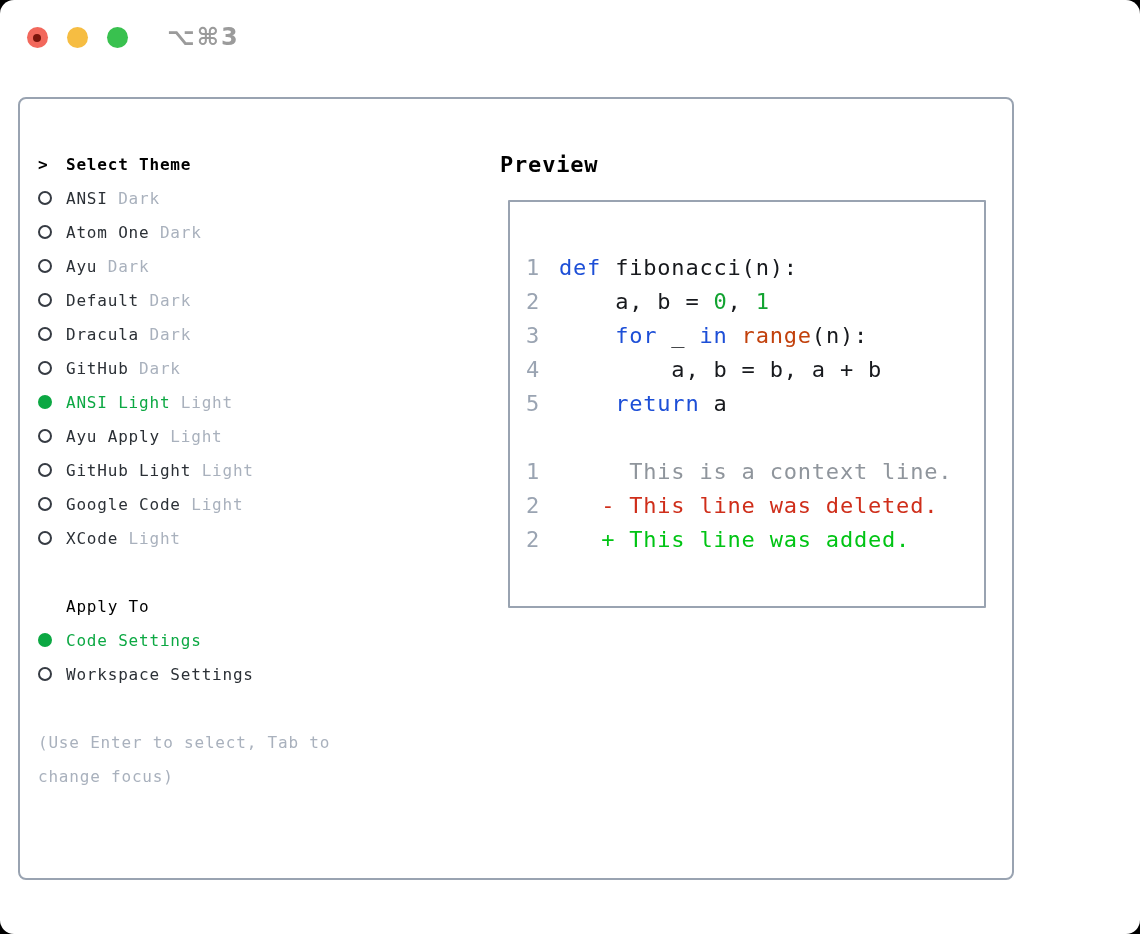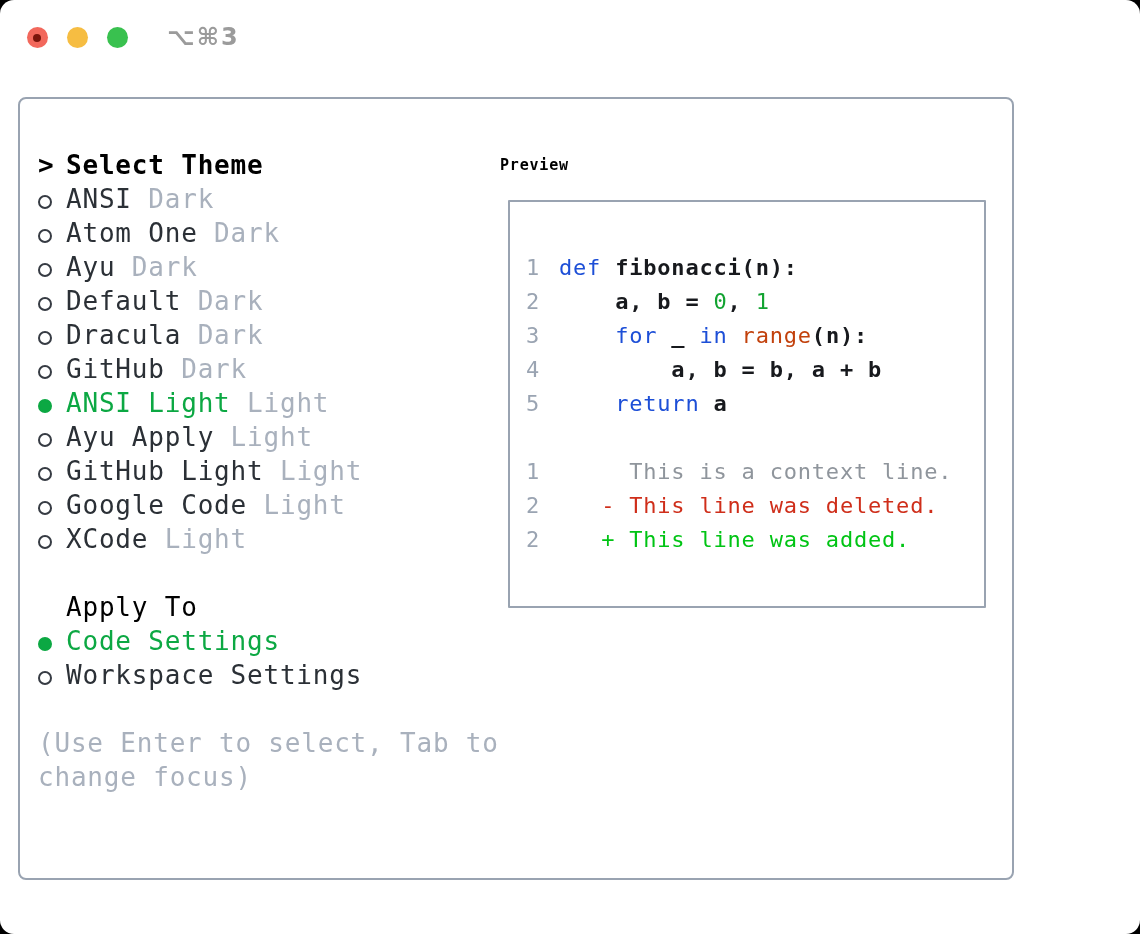--- a/index.html
+++ b/index.html
@@ -32,21 +32,21 @@
     font-size: 24px; font-weight: bold; color: #9b9b9b; letter-spacing: 2px;
   }
   
   .panel {
     position: absolute; left: 18px; top: 97px; width: 996px; height: 783px;
     border: 2px solid #99a3b1; border-radius: 8px; background: #fff;
   }
   
   .left-col {
     position: absolute; left: 38px; top: 148px; width: 450px;
-    font-size: 26px; letter-spacing: 0.8px; color: #2b3036;
+    font-size: 16px; letter-spacing: 0.8px; color: #2b3036;
   }
   .row { height: 34px; line-height: 34px; white-space: pre; }
   .marker {
     display: inline-block; width: 28px; vertical-align: baseline;
   }
   .ring, .dot-fill {
     display: inline-block; width: 14px; height: 14px; border-radius: 50%;
     vertical-align: -1px;
   }
   .ring     { border: 2px solid #363b43; background: transparent; }
@@ -54,34 +54,34 @@
   .hdr { font-weight: bold; color: #000; }
   .apply-hdr { color: #000; }
   .prompt { font-weight: bold; color: #000; }
   .item-name { color: #2b3036; }
   .item-name.sel { color: #0ca843; }
   .item-variant { color: #a9b1bd; }
   .help { color: #a9b1bd; }
   
   .preview-title {
     position: absolute; left: 500px; top: 148px; height: 34px; line-height: 34px;
-    font-size: 15px; font-weight: bold; letter-spacing: 0.8px; color: #000;
+    font-size: 22px; font-weight: bold; letter-spacing: 0.8px; color: #000;
   }
   .preview-box {
     position: absolute; left: 508px; top: 200px; width: 478px; height: 408px;
     border: 2px solid #99a3b1; background: #fff; border-radius: 1px;
   }
   .code-wrap {
     position: absolute; left: 518px; top: 251px; width: 450px;
     font-size: 22px; letter-spacing: 0.8px;
   }
   .crow { height: 34px; line-height: 34px; display: flex; }
   .ln { width: 22px; text-align: right; color: #9aa4b2; flex: none; }
   .ct { margin-left: 19px; white-space: pre; }
-  .c-plain   { color: #17191d; font-weight: bold; }
+  .c-plain   { color: #17191d; }
   .c-kw      { color: #1d4fd7; }
   .c-num     { color: #12a331; }
   .c-builtin { color: #c2410c; }
   .c-ctx     { color: #8f959c; }
   .c-del     { color: #cf2e1a; }
   .c-add     { color: #00c414; }
 </style>
 </head>
 <body>
 

